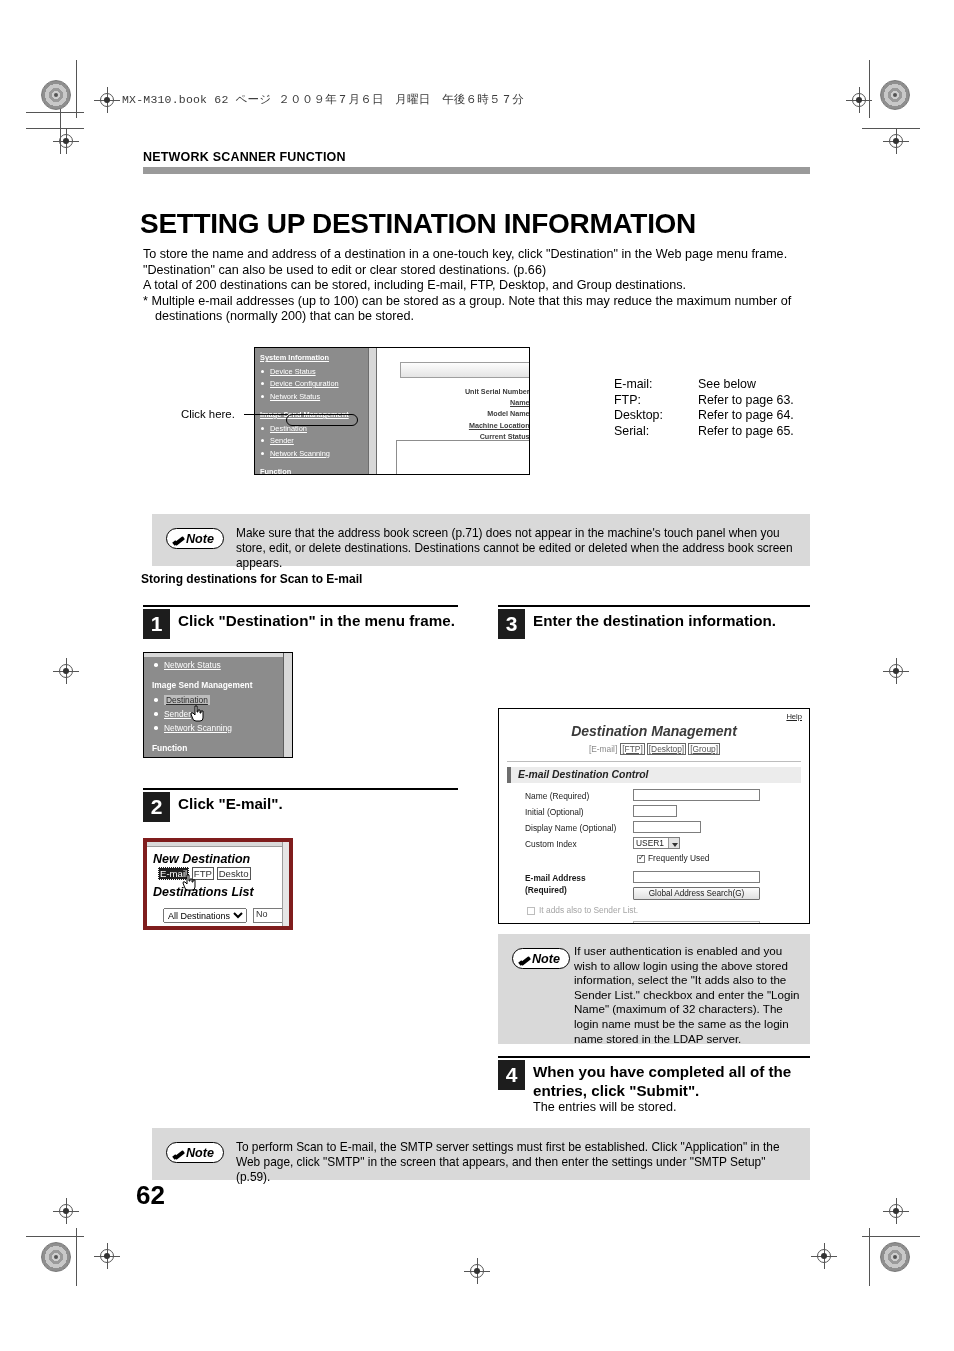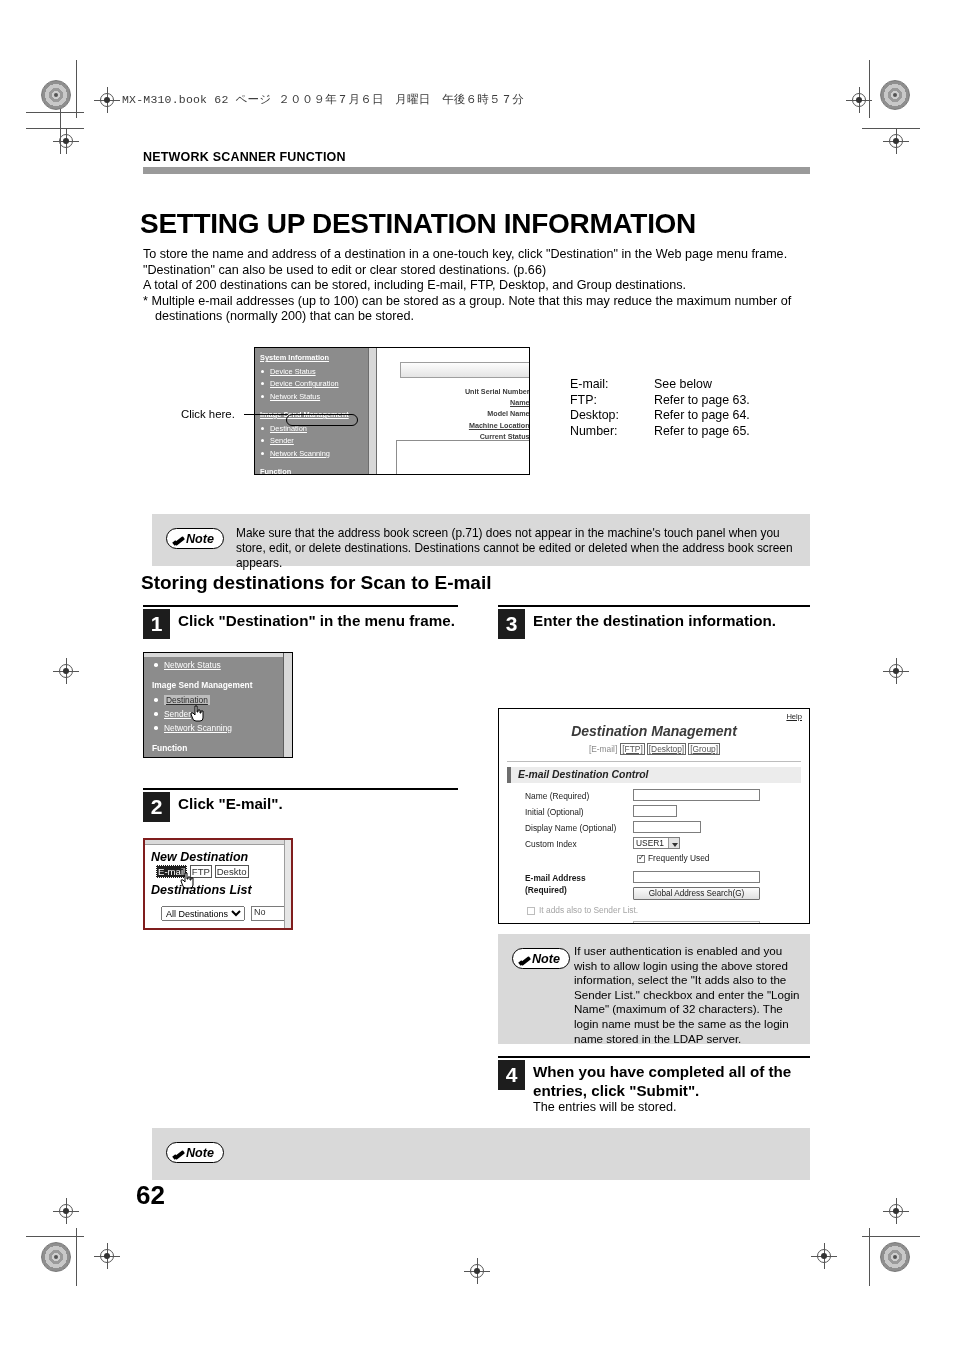--- a/index.html
+++ b/index.html
@@ -119,21 +119,21 @@
   .clickhere{
     position:absolute; left:181px; top:408px; font-size:11.4px; white-space:nowrap;
   }
   .clickhere-line{
     position:absolute; left:244px; top:414px; width:44px; height:1.4px; background:#000;
   }
 
   .refs{
     position:absolute; left:570px; top:377px; font-size:12.4px; line-height:15.5px;
   }
-  .refs table{ border-collapse:collapse; }
+  .refs table{ border-collapse:collapse;margin-left:44px; }
   .refs td{ padding:0 0 0 0; vertical-align:top; }
   .refs td.k{ width:84px; }
 
   
   .note{
     position:absolute;
     background:#d9d9d9;
     box-sizing:border-box;
   }
   .note .badge{
@@ -155,21 +155,21 @@
     position:absolute; left:19px; top:3px; font-size:12.6px; font-weight:bold; font-style:italic;
   }
   .note .body{
     position:absolute; left:84px; top:12px; right:12px;
     font-size:11.9px; line-height:15px;
   }
 
   
   h2.section{
     position:absolute; left:141px; top:572px; margin:0;
-    font-size:19px; font-weight:bold;
+    font-size:12px; font-weight:bold;
   }
 
   
   .step{ position:absolute; }
   .step .rule{ position:absolute; left:0; top:0; height:2.2px; background:#000; }
   .step .num{
     position:absolute; left:0; top:4px; width:27px; height:30px; background:#1d1d1d;
     color:#fff; font-size:21px; font-weight:bold; text-align:center; line-height:30px;
   }
   .step .head{
@@ -197,21 +197,21 @@
   }
   .fig-menu .topbar{ position:absolute;left:0;top:0;width:100%;height:4px;background:#d8d8d8;}
   .cursor{
     position:absolute; width:14px; height:17px; pointer-events:none;
   }
   .cursor svg{ display:block; }
 
   
   .fig-newdest{
     position:absolute; left:143px; top:838px; width:150px; height:92px;
-    border:2px solid #7f1d1d; background:#fff; box-sizing:border-box; overflow:hidden;
+    border:4px solid #7f1d1d; background:#fff; box-sizing:border-box; overflow:hidden;
     font-size:10px;
   }
   .fig-newdest .band{position:absolute;left:0;top:0;width:100%;height:5px;background:#dadada;border-bottom:1px solid #9d9d9d;box-sizing:border-box;}
   .fig-newdest h3{
     position:absolute; left:6px; margin:0; font-size:12.5px; font-style:italic; font-weight:bold; white-space:nowrap;
   }
   .fig-newdest .links{
     position:absolute; left:11px; top:26px; font-size:9.6px; white-space:nowrap; color:#333;
   }
   .fig-newdest .links .a{ border:1px solid #555; padding:0 1px;text-align:right;}
@@ -437,21 +437,21 @@
         </tr>
     <tr>
           <td class="k">FTP:</td>
           <td>Refer to page 63.</td>
         </tr>
     <tr>
           <td class="k">Desktop:</td>
           <td>Refer to page 64.</td>
         </tr>
     <tr>
-          <td class="k">Number:</td>
+          <td class="k">Serial:</td>
           <td>Refer to page 65.</td>
         </tr>
   </tbody>
     </table>
 </div>
 
 <div class="note" style="left:152px;top:514px;width:658px;height:52px;">
   <div class="badge">
     <span class="pen"></span>
     <span class="txt">Note</span>
@@ -577,15 +577,16 @@
   <div class="num">4</div>
   <div class="head" style="width:276px;">When you have completed all of the entries, click "Submit".</div>
   <div class="sub" style="top:44px;width:276px;">The entries will be stored.</div>
 </div>
 
 <div class="note" style="left:152px;top:1128px;width:658px;height:52px;">
   <div class="badge">
     <span class="pen"></span>
     <span class="txt">Note</span>
   </div>
+  <div class="body">To perform Scan to E-mail, the SMTP server settings must first be established. Click "Application" in the Web page, click "SMTP" in the screen that appears, and then enter the settings under "SMTP Setup" (p.59).</div>
 </div>
 
 <div class="pageno">62</div>
 
 </body></html>

